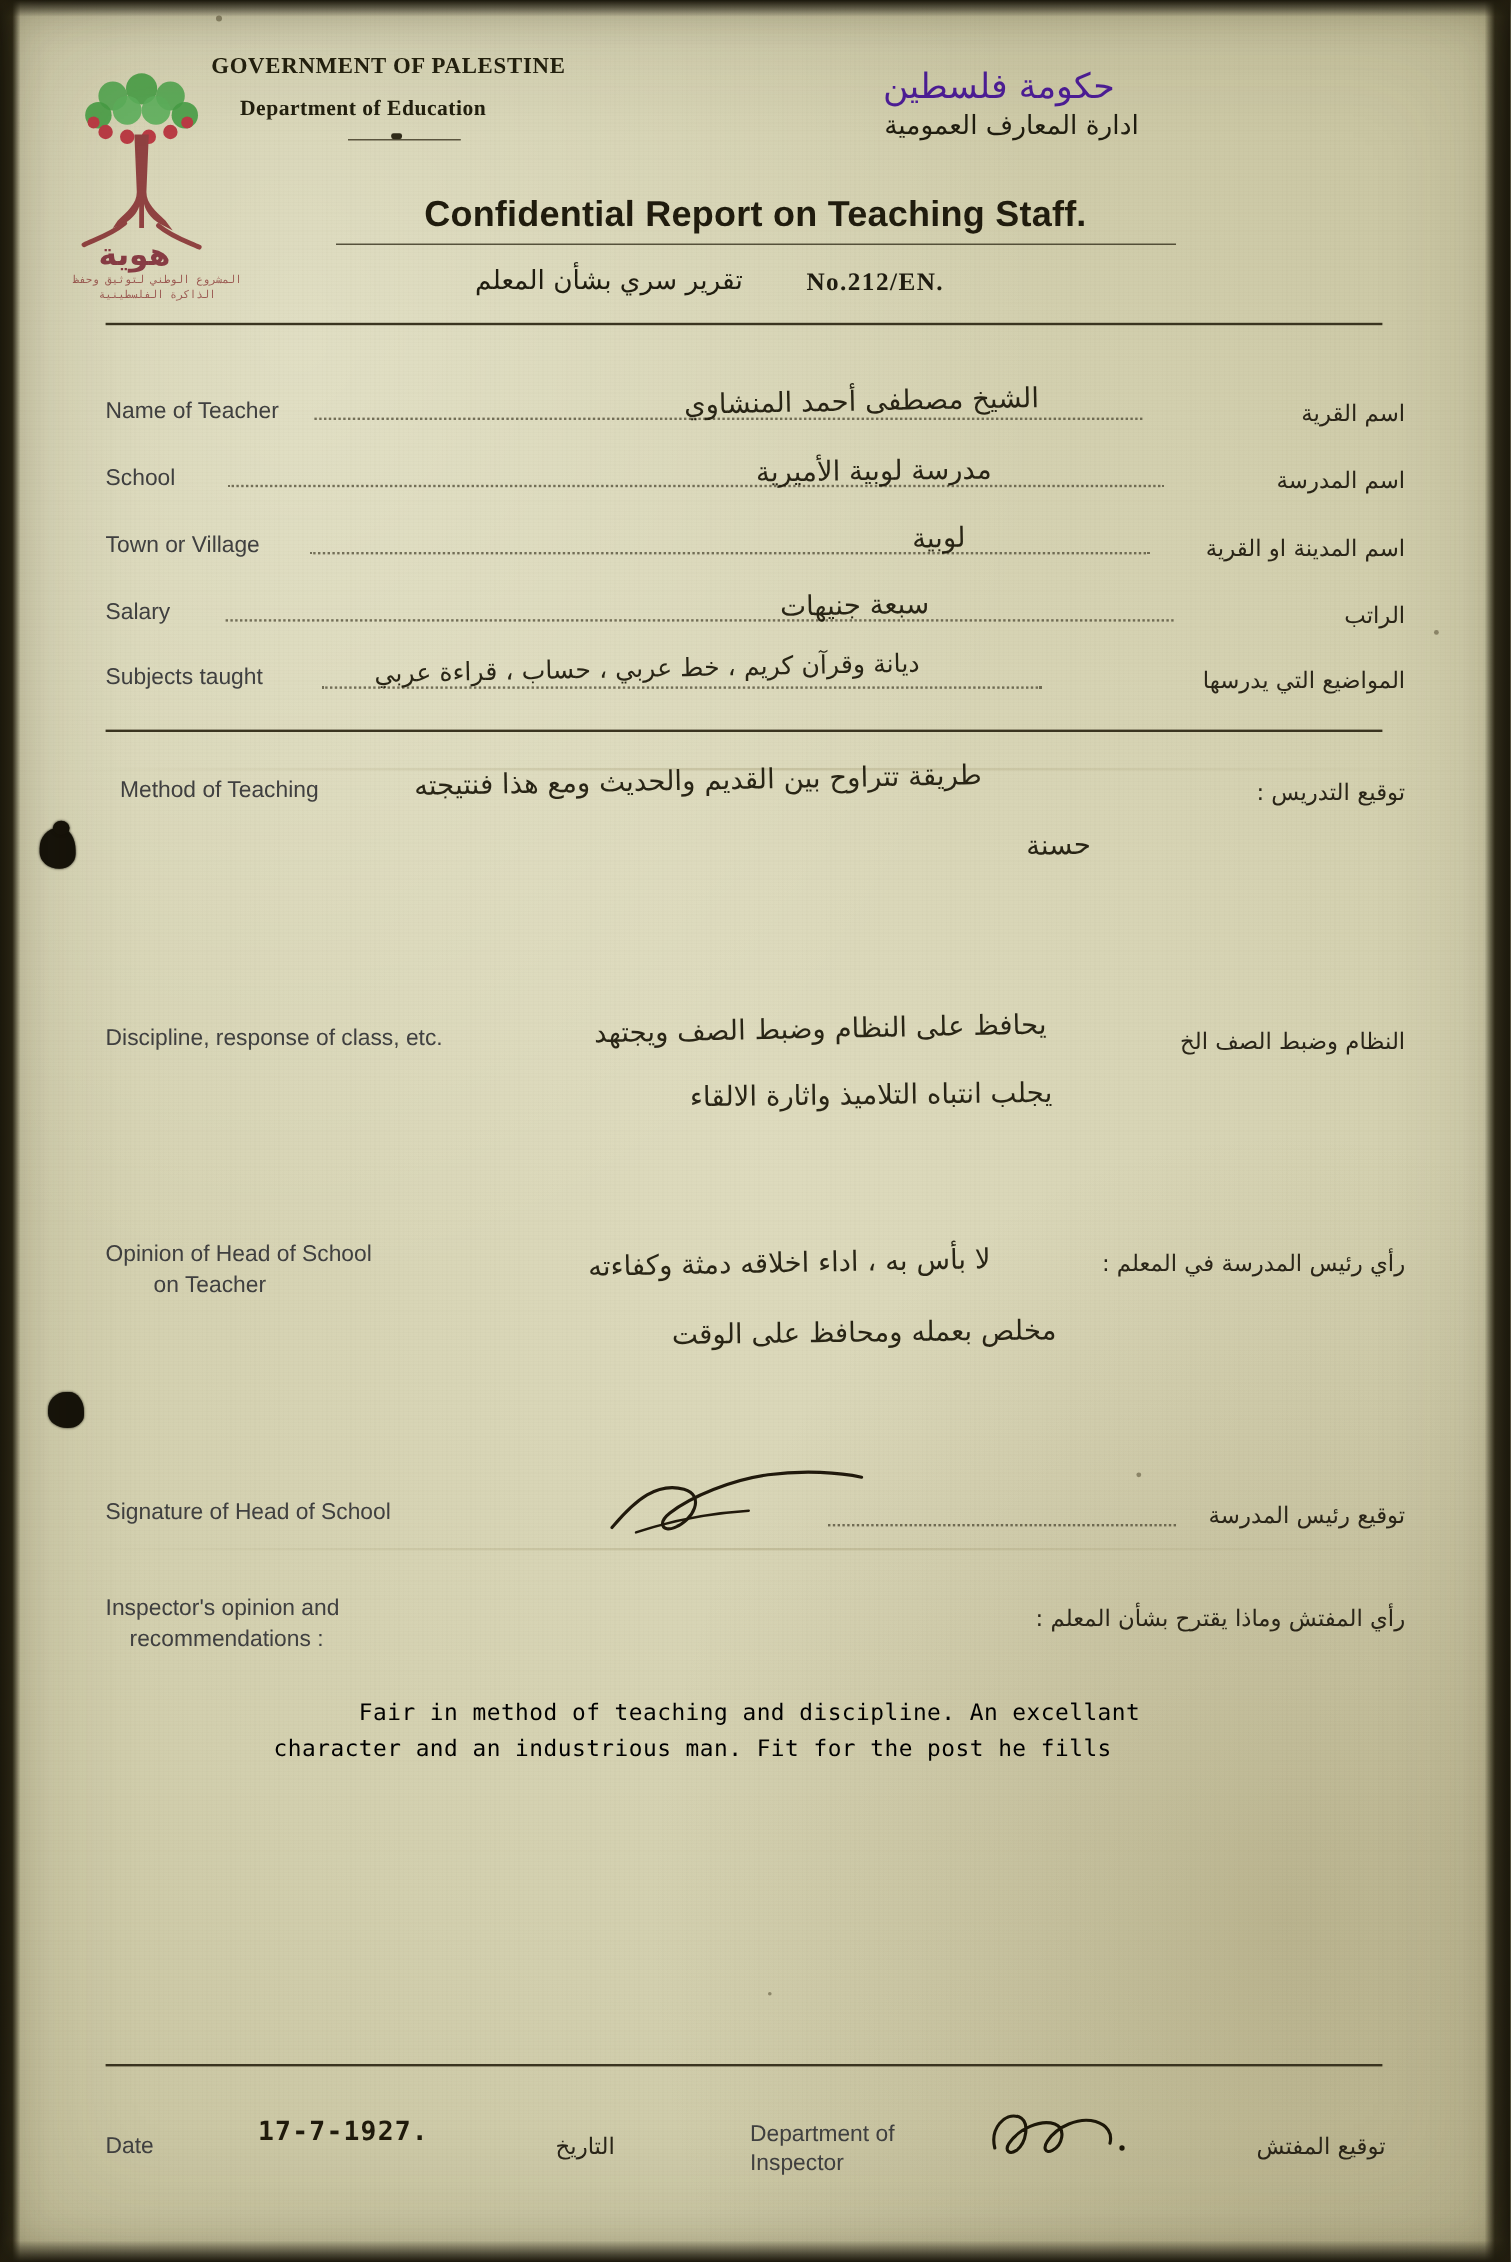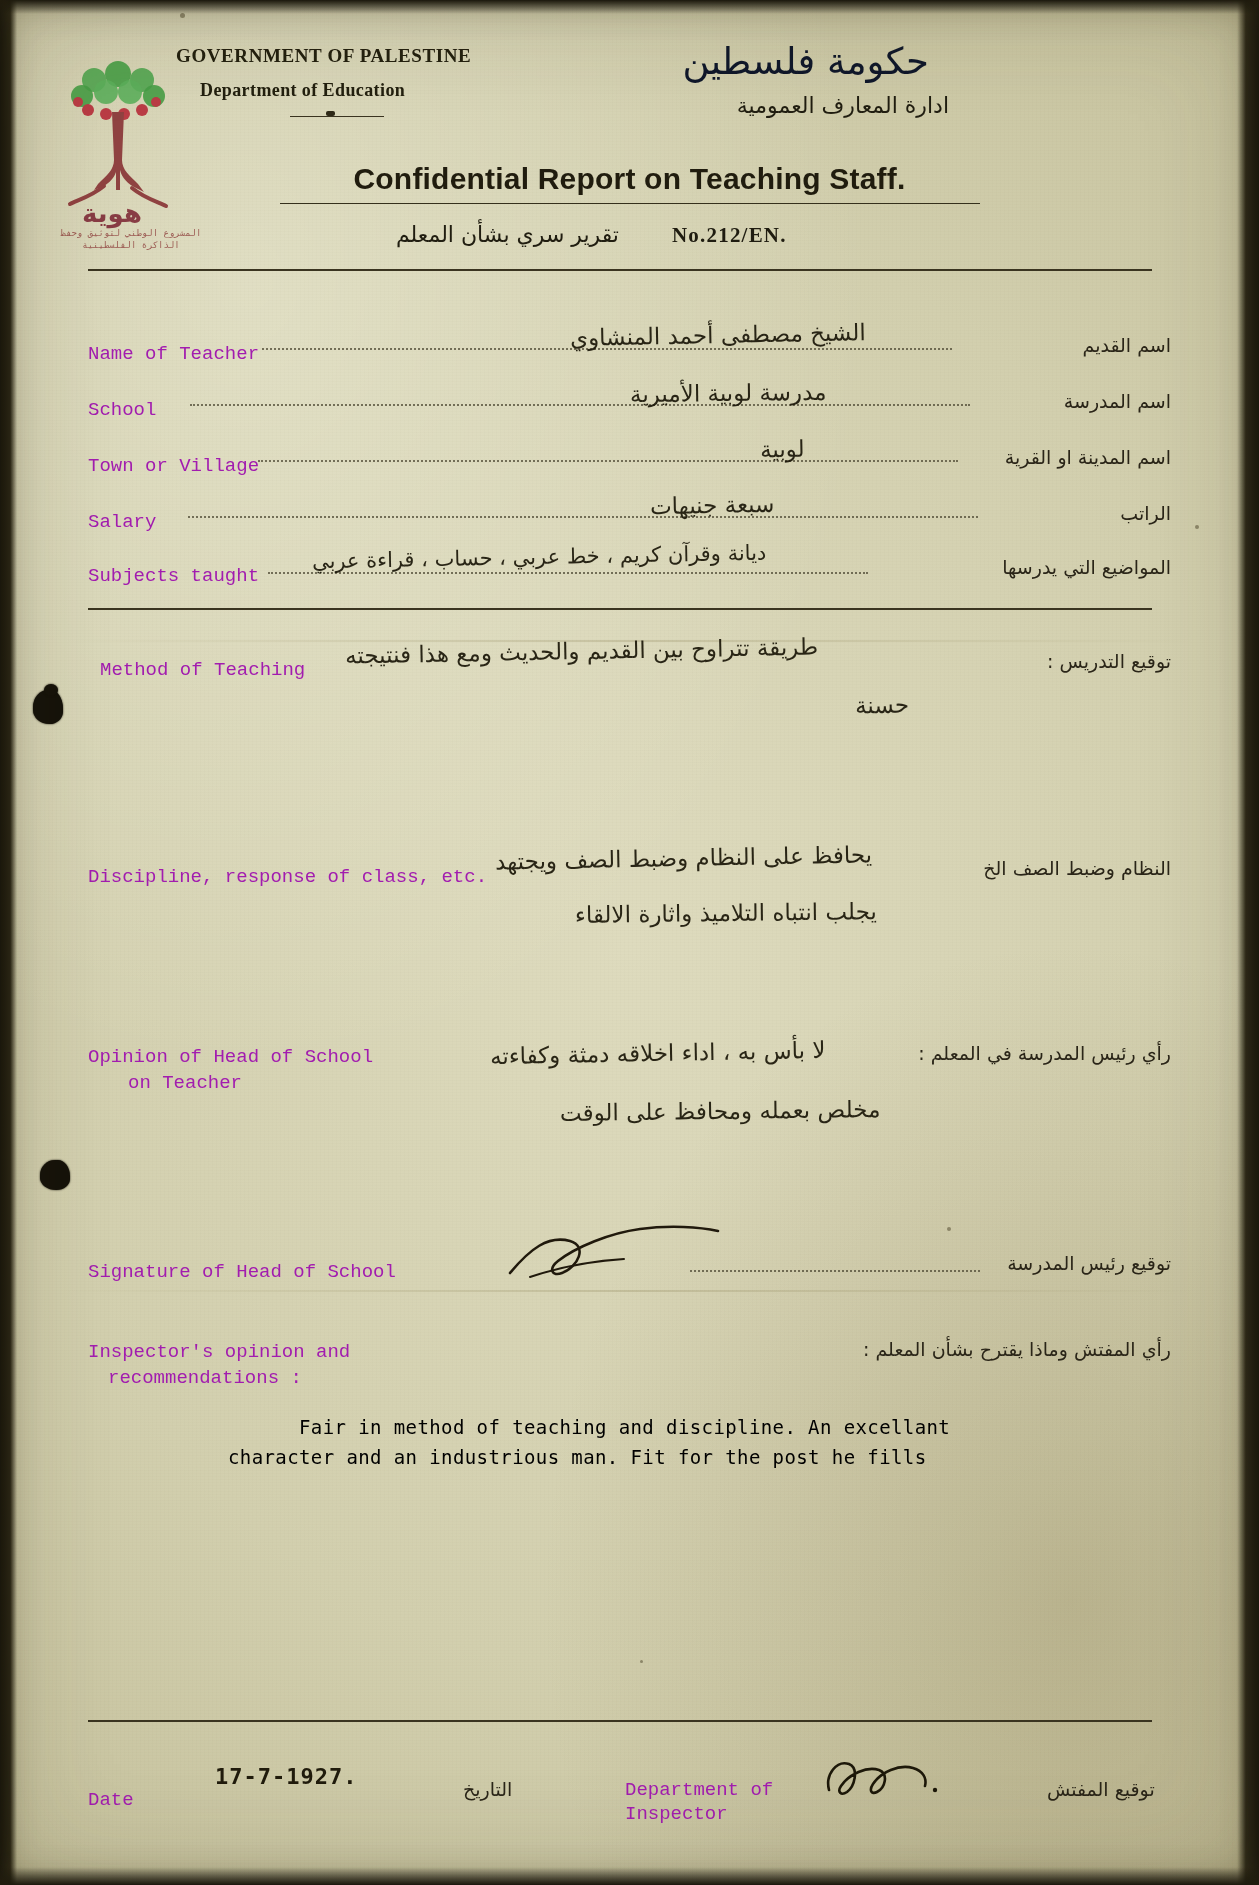--- a/index.html
+++ b/index.html
@@ -69,22 +69,22 @@
   }
   #hdr-rule {
     position: absolute; left: 290px; top: 116px; width: 94px; height: 0;
     border-top: 1.4px solid #3a3420;
   }
   #hdr-dot {
     position: absolute; left: 326px; top: 111px; width: 9px; height: 5px;
     background: #2f2a18; border-radius: 2px;
   }
   #gov-title-ar {
-    right: 330px; top: 40px;
-    font-size: 37px; color: #0f172a; letter-spacing: 1px;
+    right: 330px; top: 55px;
+    font-size: 29px; color: #4c1d95; letter-spacing: 1px;
   }
   #dept-title-ar {
     right: 310px; top: 93px;
     font-size: 22px; color: #201d10;
   }
 
   #doc-title {
     left: 0; top: 162px; width: 1259px; text-align: center;
     font-family: "Liberation Sans", sans-serif;
     font-weight: bold; font-size: 30px; letter-spacing: 0.2px;
@@ -101,22 +101,22 @@
   }
   #report-no {
     left: 672px; top: 223px;
     font-family: "Liberation Serif", serif;
     font-weight: bold; font-size: 21px; letter-spacing: 1.2px;
     color: #1f1c10;
   }
 
   
   .lbl-en {
-    font-family: Liberation Mono, monospace;
-    font-size: 19px; color: #a21caf; white-space: nowrap; margin-top: 11px;
+    font-family: Liberation Sans, sans-serif;
+    font-size: 19px; color: #404040; white-space: nowrap;
   }
   .lbl-ar {
     font-size: 19px; color: #2a2518; white-space: nowrap;
   }
   .dots {
     position: absolute; height: 0;
     border-top: 2px dotted #4a4530;
     opacity: 0.72;
   }
   .hand {
@@ -263,21 +263,21 @@
   <div class="txt" id="doc-title">Confidential Report on Teaching Staff.</div>
   <div id="doc-title-underline"></div>
 
   <div class="txt ar" id="subtitle-ar">تقرير سري بشأن المعلم</div>
   <div class="txt" id="report-no">No.212/EN.</div>
 
   <div id="rule-top"></div>
 
   <div class="txt en lbl-en" style="left:88px; top:332px;">Name of Teacher</div>
   <div class="dots" style="left:262px; top:348px; width:690px;"></div>
-  <div class="txt ar lbl-ar" style="right:88px; top:334px;">اسم القديم</div>
+  <div class="txt ar lbl-ar" style="right:88px; top:334px;">اسم القرية</div>
   <div class="hand" style="left:570px; top:322px;">الشيخ مصطفى أحمد المنشاوي</div>
 
   <div class="txt en lbl-en" style="left:88px; top:388px;">School</div>
   <div class="dots" style="left:190px; top:404px; width:780px;"></div>
   <div class="txt ar lbl-ar" style="right:88px; top:390px;">اسم المدرسة</div>
   <div class="hand l2" style="left:630px; top:380px;">مدرسة لوبية الأميرية</div>
 
   <div class="txt en lbl-en" style="left:88px; top:444px;">Town or Village</div>
   <div class="dots" style="left:258px; top:460px; width:700px;"></div>
   <div class="txt ar lbl-ar" style="right:88px; top:446px;">اسم المدينة او القرية</div>

